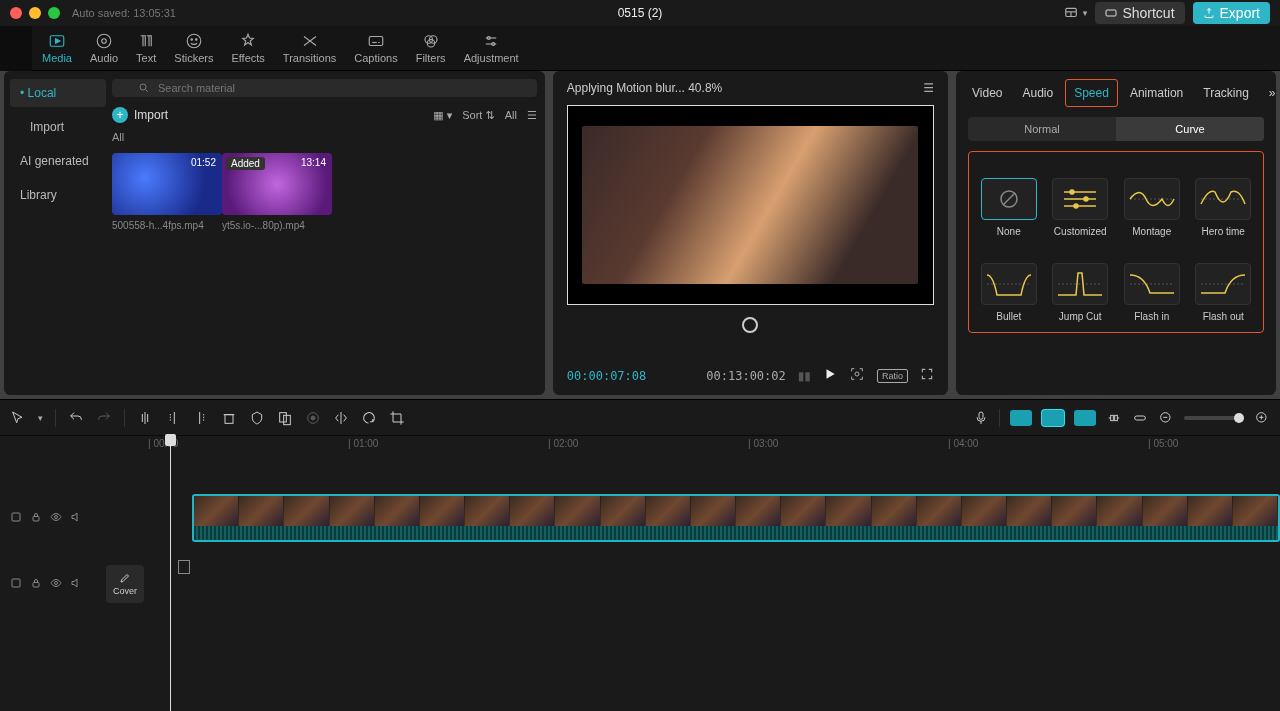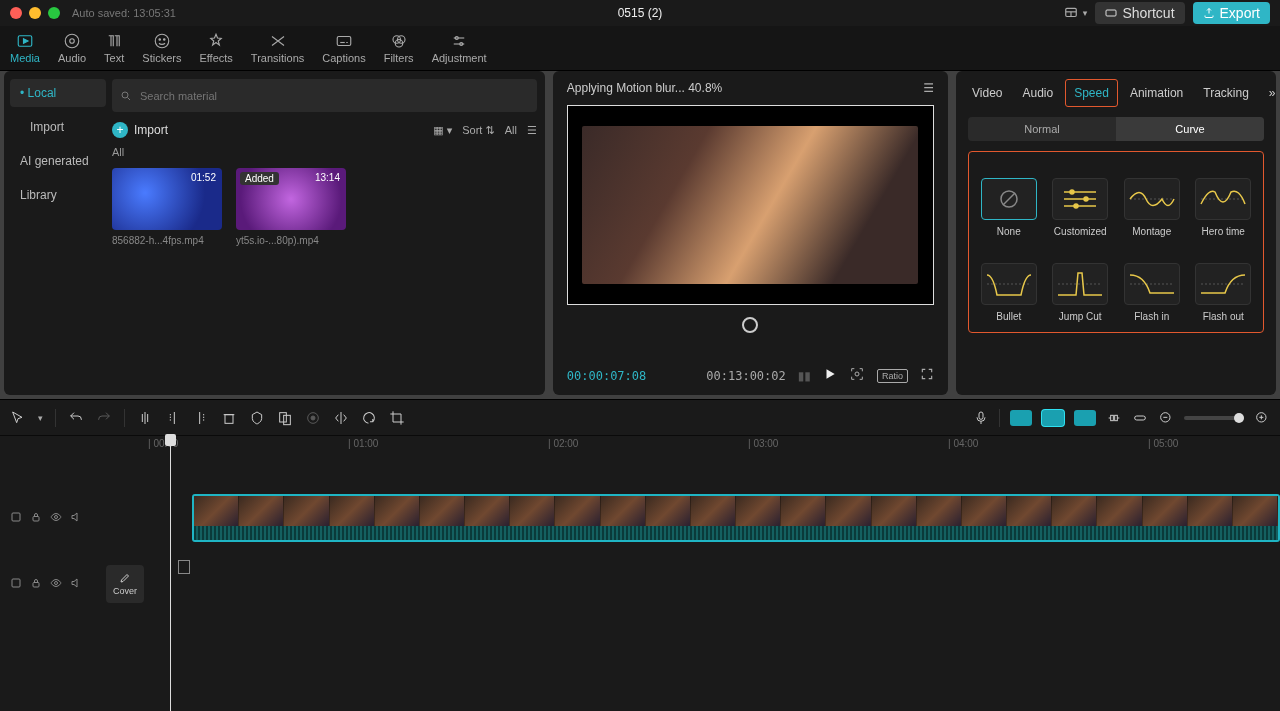--- a/index.html
+++ b/index.html
@@ -11,44 +11,44 @@
   .dot { width: 12px; height: 12px; border-radius: 50%; }
   .dot.red { background: #ff5f57; } .dot.yellow { background: #febc2e; } .dot.green { background: #28c840; }
   .autosave { margin-left: 12px; color: #777; font-size: 11px; }
   .title-center { position: absolute; left: 50%; transform: translateX(-50%); color: #eee; font-size: 12px; }
   .title-right { margin-left: auto; display: flex; gap: 8px; align-items: center; }
   .tb-btn { background: #333; color: #ddd; padding: 3px 10px; border-radius: 4px; display: flex; align-items: center; gap: 5px; font-size: 14px; cursor: pointer; }
   .tb-btn.export { background: #2fb6c6; color: #fff; }
   .layout-icon { color: #aaa; display:flex; align-items:center; gap:4px; }
 
   
-  .tooltabs { height: 45px; background: #151515; display: flex; align-items: center; padding: 0 10px; gap: 18px; border-bottom: 1px solid #000; }
+  .tooltabs { height: 45px; background: #151515; display: flex; align-items: center; padding: 0 10px; gap: 18px; border-bottom: 1px solid #000; margin-left: 32px; }
   .tooltab { display: flex; flex-direction: column; align-items: center; color: #aaa; cursor: pointer; font-size: 11px; }
   .tooltab.active { color: #2fb6c6; }
   .tooltab svg { width:18px; height:18px; margin-bottom:2px; }
 
   
   .midrow { display: flex; height: 328px; gap: 8px; padding: 0 4px 4px 4px; background:#404040;}
   .panel { background: #1a1a1a; border-radius: 6px; }
 
   
   .mediapanel { width: 570px; display: flex; flex-direction: column; }
   .media-top { display:flex; }
   .media-side { width: 108px; padding: 8px 6px; display:flex; flex-direction:column; gap:6px;}
   .side-item { padding: 7px 10px; color: #bbb; border-radius: 4px; cursor:pointer; font-size:12px;}
   .side-item.active { background: #2a2a2a; color:#2fb6c6;}
   .media-main { flex:1; padding: 8px 8px 8px 0; }
-  .search { background:#2a2a2a; border-radius:4px; height:33px; display:flex; align-items:center; padding:0 8px; color:#777; gap:8px;}
+  .search { background:#2a2a2a; border-radius:4px; height:18px; display:flex; align-items:center; padding:0 26px; color:#777; gap:8px;}
   .search input { background:none; border:none; outline:none; color:#ccc; flex:1; font-size:11px;}
   .import-row { display:flex; align-items:center; margin-top:10px; gap:10px;}
   .import-btn { display:flex; align-items:center; gap:6px; color:#ddd; cursor:pointer;}
   .import-btn .plus { width:16px;height:16px;border-radius:50%;background:#2fb6c6;display:flex;align-items:center;justify-content:center;color:#fff;font-size:12px;}
   .import-tools { margin-left:auto; display:flex; gap:10px; color:#aaa; align-items:center; font-size:11px;}
   .chiprow { margin-top:8px; color:#999; font-size:11px;}
-  .thumbs { display:flex; gap:14px; margin-top:10px;}
+  .thumbs { display:flex; margin-top:10px;}
   .thumb { width:110px;}
   .thumb-img { width:110px; height:62px; border-radius:4px; position:relative; overflow:hidden;}
   .thumb-img.blue { background: radial-gradient(circle at 30% 40%, #4a7bff 0%, #1a2a8a 70%);}
   .thumb-img.purple { background: radial-gradient(circle at 50% 50%, #c266e0 0%, #5a1a7a 80%);}
   .thumb .time { position:absolute; top:4px; right:6px; color:#fff; font-size:10px;}
   .thumb .added { position:absolute; top:4px; left:4px; background:#333; color:#fff; font-size:10px; padding:1px 5px; border-radius:3px;}
   .thumb-name { color:#888; font-size:10px; margin-top:5px; white-space:nowrap; overflow:hidden; text-overflow:ellipsis;}
 
   
   .preview { flex:1; display:flex; flex-direction:column;}
@@ -248,21 +248,21 @@
             <span>All</span>
             <span>☰</span>
           </div>
         </div>
         <div class="chiprow">All</div>
         <div class="thumbs">
           <div class="thumb">
             <div class="thumb-img blue">
                 <span class="time">01:52</span>
               </div>
-            <div class="thumb-name">856882-h...4fps.mp4</div>
+            <div class="thumb-name">500558-h...4fps.mp4</div>
           </div>
           <div class="thumb">
             <div class="thumb-img purple">
               <span class="added">Added</span>
               <span class="time">13:14</span>
             </div>
             <div class="thumb-name">yt5s.io-...80p).mp4</div>
           </div>
         </div>
       </div>

